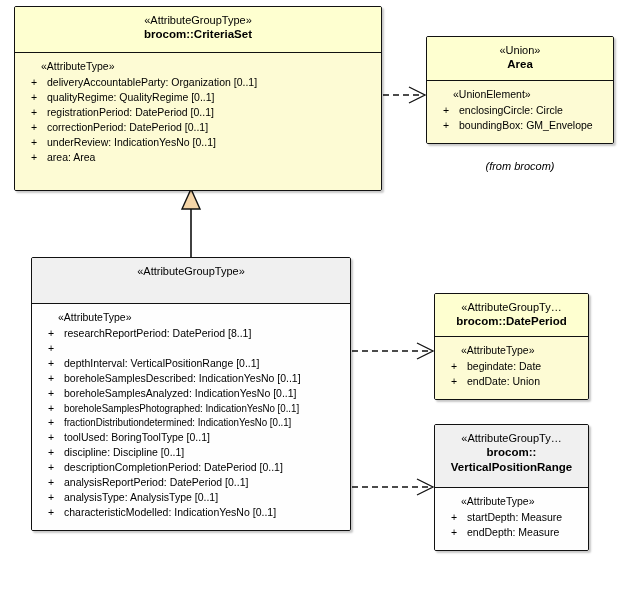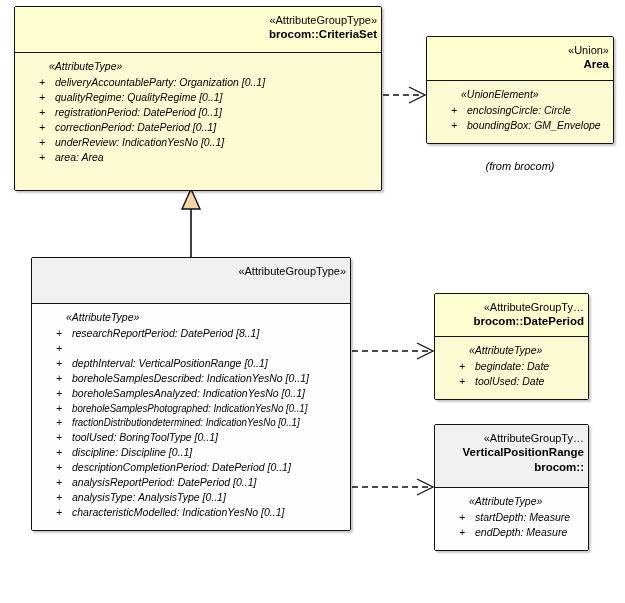--- a/index.html
+++ b/index.html
@@ -21,28 +21,27 @@
     position: absolute;
     box-sizing: border-box;
     border: 1.4px solid #111111;
     border-radius: 2px;
     box-shadow: 2px 2px 2px rgba(0,0,0,0.22);
     overflow: hidden;
   }
   .uml-header {
     box-sizing: border-box;
     border-bottom: 1.4px solid #111111;
-    text-align: right;
+    text-align: center;
     padding: 6px 4px 5px 4px;
     line-height: 1.28;
   }
   .uml-body {
     box-sizing: border-box;
-    padding: 7px 4px 6px 20px;
-    font-style: italic;
+    padding: 7px 4px 6px 12px;
   }
   .stereo {
     font-size: 11px;
     display: block;
     white-space: nowrap;
   }
   .cname {
     font-size: 11.5px;
     font-weight: bold;
     display: block;
@@ -269,30 +268,30 @@
     <span class="cname">brocom::DatePeriod</span>
   </div>
   <div class="uml-body">
     <div class="feat-stereo">«AttributeType»</div>
     <div class="attr">
       <span class="vis">+</span>
       <span class="sig">begindate: Date</span>
     </div>
     <div class="attr">
       <span class="vis">+</span>
-      <span class="sig">toolUsed: Date</span>
+      <span class="sig">endDate: Union</span>
     </div>
   </div>
 </div>
 
 <div class="uml-class theme-grey" id="cls-verticalpositionrange">
   <div class="uml-header">
     <span class="stereo">«AttributeGroupTy…</span>
+    <span class="cname wrap">brocom::</span>
     <span class="cname wrap">VerticalPositionRange</span>
-    <span class="cname wrap">brocom::</span>
   </div>
   <div class="uml-body">
     <div class="feat-stereo">«AttributeType»</div>
     <div class="attr">
       <span class="vis">+</span>
       <span class="sig">startDepth: Measure</span>
     </div>
     <div class="attr">
       <span class="vis">+</span>
       <span class="sig">endDepth: Measure</span>

